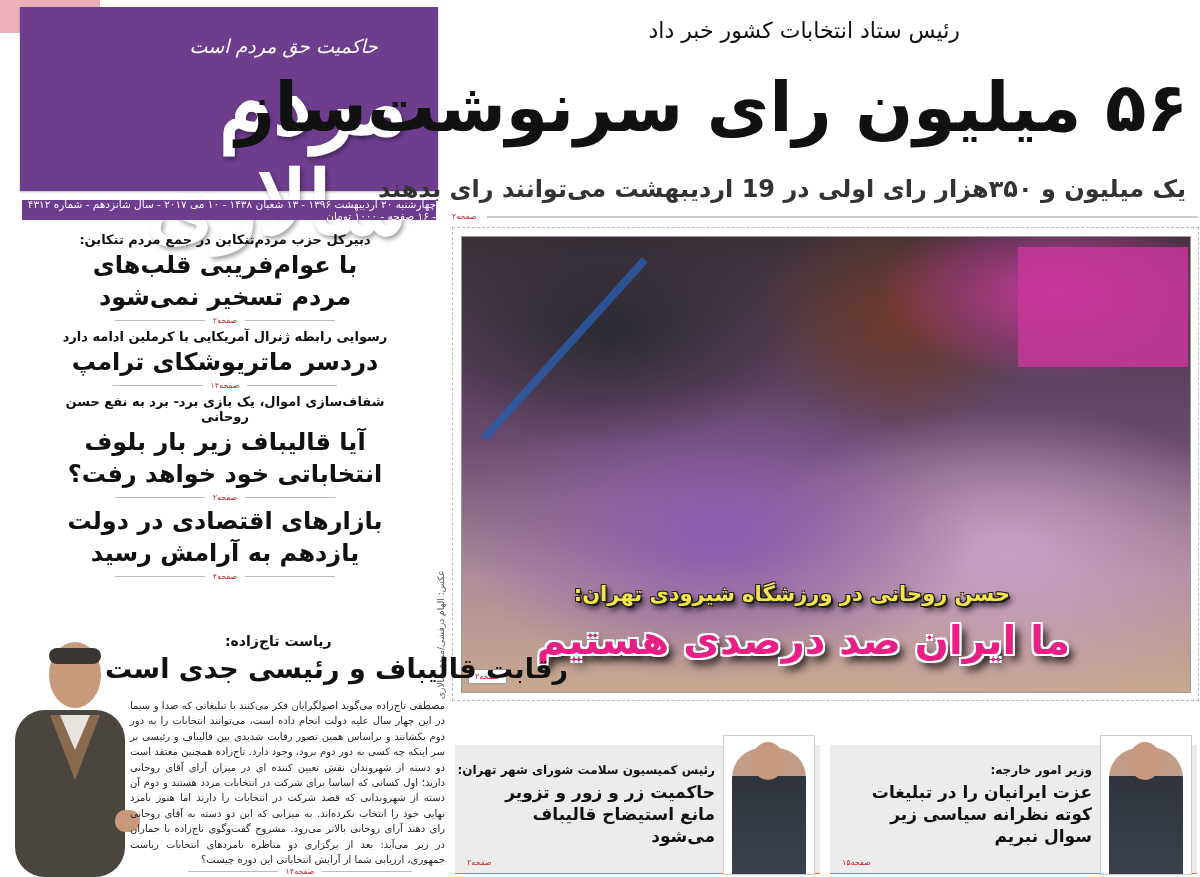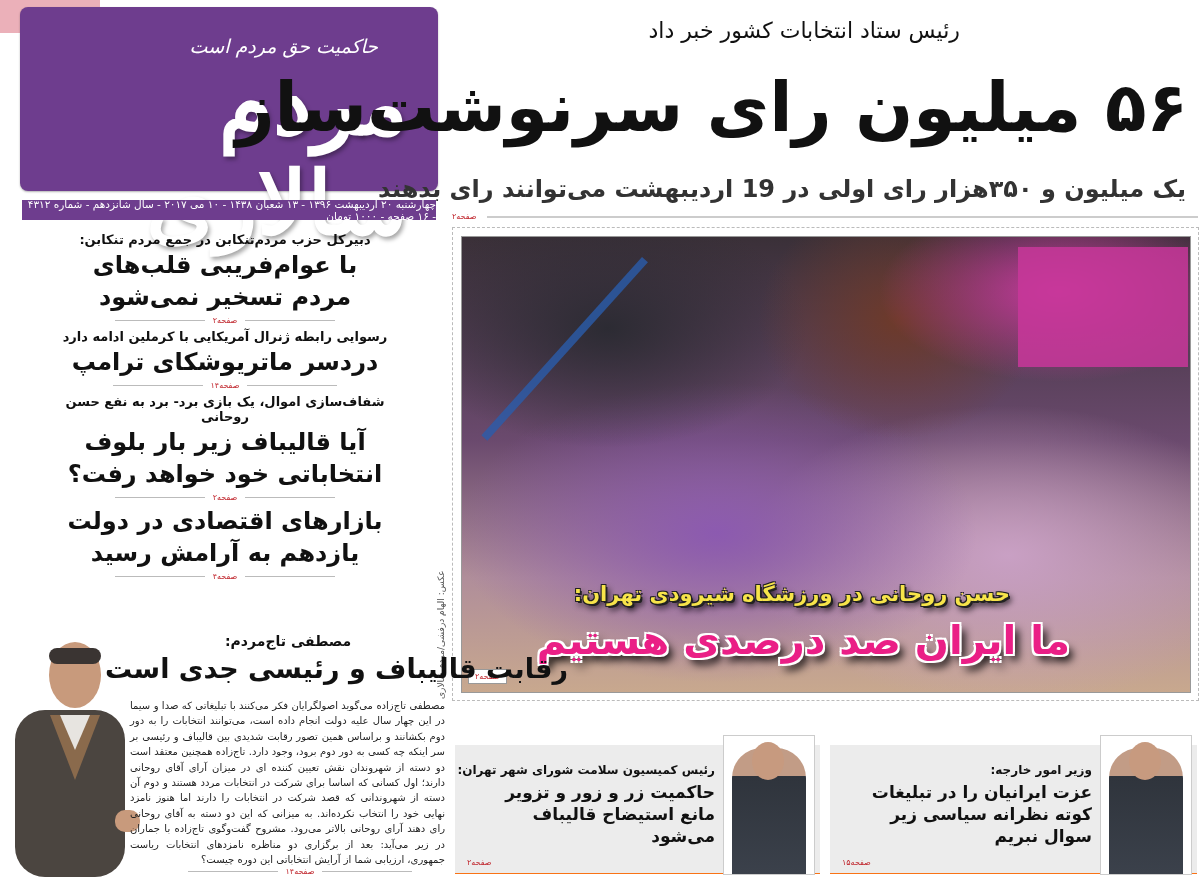--- a/index.html
+++ b/index.html
@@ -1,21 +1,21 @@
 <!DOCTYPE html>
 <html><head>
 <meta charset="utf-8">
 <style>
   html,body{margin:0;padding:0;background:#fff;}
   body{width:1200px;height:877px;position:relative;overflow:hidden;font-family:"DejaVu Sans",sans-serif;color:#111;}
   .rtl{direction:rtl;}
   
   .wm{position:absolute;left:0;top:0;width:100px;height:33px;background:#e8a3ad;opacity:.85;color:#fff;font-weight:bold;font-size:20px;display:flex;align-items:center;justify-content:center;letter-spacing:2px;}
   
-  .mast{position:absolute;left:20px;top:7px;width:418px;height:184px;background:#6e3d8e;border-radius:8px;box-shadow:0 1px 2px rgba(0,0,0,.3);}
+  .mast{position:absolute;left:20px;top:7px;width:418px;height:184px;background:#6e3d8e;border-radius:0;box-shadow:0 1px 2px rgba(0,0,0,.3);}
   .mast .slogan{position:absolute;right:60px;top:28px;color:#fff;font-family:"DejaVu Serif",serif;font-style:italic;font-size:19px;}
   .mast .logo{position:absolute;right:30px;top:46px;color:#fff;font-family:"DejaVu Serif",serif;font-weight:bold;font-size:88px;line-height:100px;text-shadow:2px 3px 4px rgba(0,0,0,.35);letter-spacing:-2px;}
   .dateline{position:absolute;left:22px;top:200px;width:414px;height:20px;background:#6e3d8e;color:#fff;font-size:10.5px;display:flex;align-items:center;justify-content:center;}
   
   .leftcol{position:absolute;left:60px;top:228px;width:330px;text-align:center;}
   .kicker{font-size:13px;font-weight:bold;margin:4px 0 2px;}
   .hl{font-size:24px;font-weight:bold;line-height:32px;margin:0;}
   .pg{display:flex;align-items:center;justify-content:center;gap:8px;margin:3px 0 3px;}
   .pg .line{flex:0 0 90px;height:1px;background:#bbb;}
   .pg .lab{font-size:8px;color:#c0262d;}
@@ -131,21 +131,21 @@
 <div class="taj-photo">
   <svg width="140" height="237" viewBox="0 0 140 237">
     <rect x="10" y="70" width="110" height="167" rx="30" fill="#4b4540"></rect>
     <polygon points="45,75 70,140 95,75" fill="#8a6a4c"></polygon>
     <polygon points="55,75 70,110 85,75" fill="#e7e4e0"></polygon>
     <ellipse cx="70" cy="35" rx="26" ry="33" fill="#c89a7c"></ellipse>
     <rect x="44" y="8" width="52" height="16" rx="8" fill="#3a3432"></rect>
     <rect x="110" y="170" width="25" height="22" rx="10" fill="#c89a7c"></rect>
   </svg>
 </div>
-<div class="taj-kicker rtl">مصطفی تاج‌مردم:</div>
+<div class="taj-kicker rtl">ریاست تاج‌زاده:</div>
 <div class="taj-hl rtl">رقابت قالیباف و رئیسی جدی است</div>
 <div class="taj-body rtl">مصطفی تاج‌زاده می‌گوید اصولگرایان فکر می‌کنند با تبلیغاتی که صدا و سیما در این چهار سال علیه دولت انجام داده است، می‌توانند انتخابات را به دور دوم بکشانند و براساس همین تصور رقابت شدیدی بین قالیباف و رئیسی بر سر اینکه چه کسی به دور دوم برود، وجود دارد. تاج‌زاده همچنین معتقد است دو دسته از شهروندان نقش تعیین کننده ای در میزان آرای آقای روحانی دارند؛ اول کسانی که اساسا برای شرکت در انتخابات مردد هستند و دوم آن دسته از شهروندانی که قصد شرکت در انتخابات را دارند اما هنوز نامزد نهایی خود را انتخاب نکرده‌اند. به میزانی که این دو دسته به آقای روحانی رای دهند آرای روحانی بالاتر می‌رود. مشروح گفت‌وگوی تاج‌زاده با جماران در زیر می‌آید: بعد از برگزاری دو مناظره نامزدهای انتخابات ریاست جمهوری، ارزیابی شما از آرایش انتخاباتی این دوره چیست؟</div>
 <div class="taj-pg pg rtl">
     <span class="line"></span>
     <span class="lab">صفحه۱۴</span>
     <span class="line"></span>
   </div>
 
 <div class="box box1 rtl">
   <div class="portrait" style="right:5px;">

